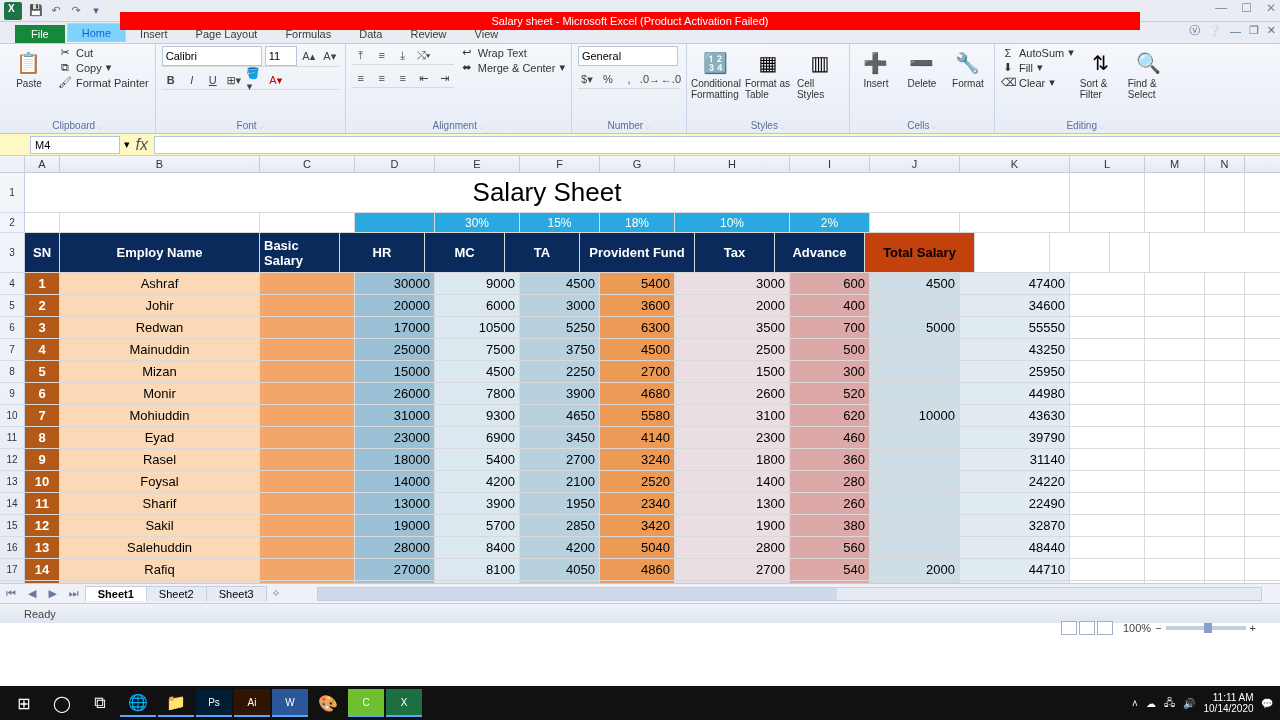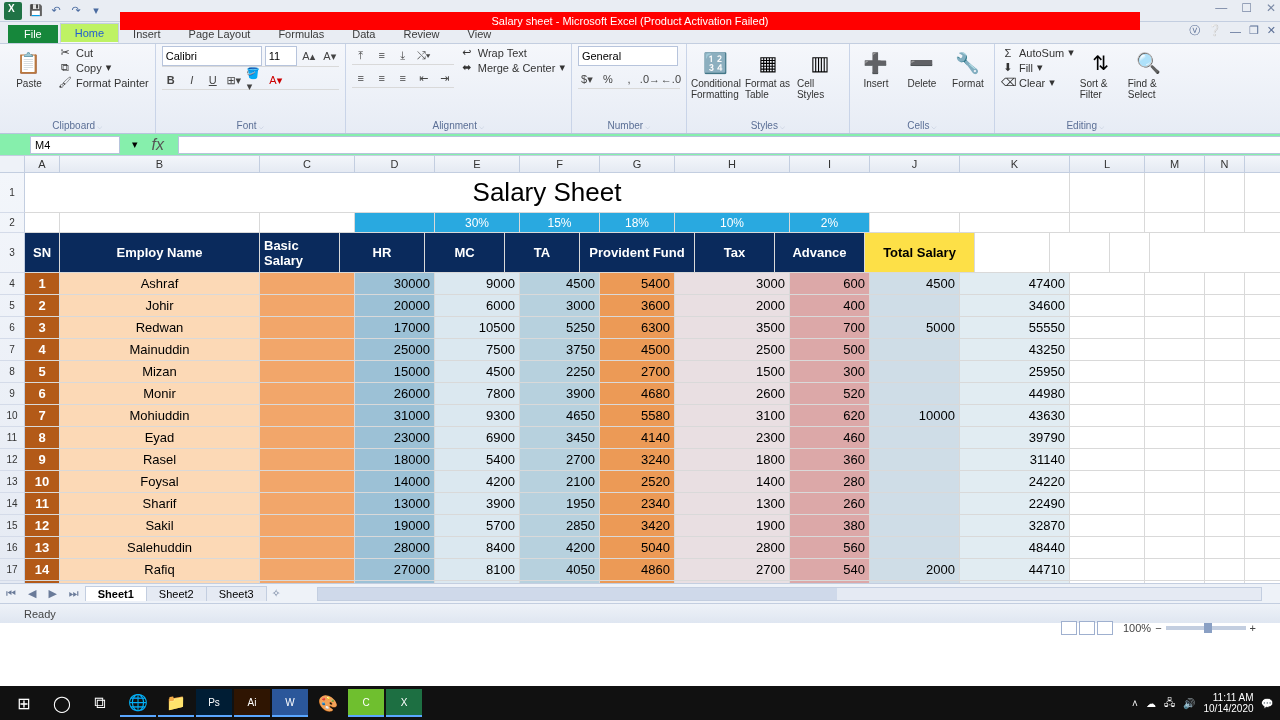--- a/index.html
+++ b/index.html
@@ -16,63 +16,63 @@
 .qat .ql span{width:16px;height:16px;display:flex;align-items:center;justify-content:center;color:#4a6ba0;font-size:11px;}
 .title-strip{
   position:absolute; left:120px; right:140px; top:12px; height:18px; background:#ff0000;
   color:#fff; text-align:center; font-size:11px; line-height:18px;
 }
 .win-btns{position:absolute;right:4px;top:1px;display:flex;gap:14px;color:#7b8aa6;font-size:12px;}
 .win-btns span{cursor:default;}
 .help-row{position:absolute;right:4px;top:23px;display:flex;gap:8px;color:#5b6f96;font-size:11px;align-items:center;}
 
 
-.tabs { height:22px; background:#e9edf3; display:flex; align-items:flex-end; padding-left:8px; border-bottom:1px solid #c3cee0;}
+.tabs { height:22px; background:#e9edf3; display:flex; align-items:flex-end; padding-left:15px; border-bottom:1px solid #c3cee0;}
 .tabs .tab{ padding:3px 14px; font-size:11px; color:#3b3b3b; cursor:default;}
 .tabs .file{ background:#16873b; color:#fff; padding:3px 16px; margin-right:2px;}
-.tabs .active{ background:#bef264; border:1px solid #c3cee0; border-bottom:1px solid #f5f7fb; color:#225dd0;}
+.tabs .active{ background:#7dd3fc; border:1px solid #c3cee0; border-bottom:1px solid #f5f7fb; color:#225dd0;}
 
 
 .ribbon{ height:90px; background:linear-gradient(#f5f7fb,#e7ecf5); border-bottom:1px solid #b8c5dd; display:flex;}
 .group{ border-right:1px solid #c9d4e8; padding:2px 6px 0; display:flex; flex-direction:column; justify-content:space-between; position:relative;}
 .group-label{ text-align:center; font-size:10px; color:#5b6f96; padding-bottom:2px;}
 .group-label::after{content:" ⌵"; font-size:7px; opacity:.6;}
 .group-body{ display:flex; gap:6px; align-items:flex-start; height:66px;}
 .big-btn{ display:flex; flex-direction:column; align-items:center; justify-content:center; width:46px; padding-top:2px;}
 .big-btn .ic{ width:30px;height:30px; display:flex;align-items:center;justify-content:center;font-size:20px;}
 .big-btn .lbl{ font-size:10px; text-align:left; line-height:11px; color:#333;}
 .stack{ display:flex; flex-direction:column; gap:2px; justify-content:center;}
 .stack .row{ display:flex; gap:3px; align-items:center;}
 .mini{ width:18px;height:18px; border:1px solid transparent; display:flex;align-items:center;justify-content:center;font-size:11px;color:#444;}
 select.fake,input.fake{ height:20px; border:1px solid #b7c4dc; background:#fff; font-size:11px; padding:0 3px;}
 .check-line{ display:flex; align-items:center; gap:4px; font-size:11px; color:#333;}
 .tiny-ic{display:inline-block;width:14px;text-align:center;}
 
 
-.fbar{ height:22px; border-bottom:1px solid #c3cee0; display:flex; align-items:center; background:#86efac;gap:8px;}
+.fbar{ height:22px; border-bottom:1px solid #c3cee0; display:flex; align-items:center; background:#fef9c3;}
 .namebox{ width:90px; height:18px; margin:0 4px 0 30px; border:1px solid #b7c4dc; background:#fff; font-size:11px; padding:0 4px; display:flex;align-items:center;}
 .fx{ font-style:italic; color:#555; padding:0 6px; font-size:16px;}
 .finput{ flex:1; height:18px; border:1px solid #b7c4dc; border-right:none; background:#fff;}
 
 
 .colhdr{ height:17px; background:linear-gradient(#f3f6fb,#e5eaf3); border-bottom:1px solid #c3cee0; display:flex;}
 .rowhdr-space{ width:25px; border-right:1px solid #c3cee0; background:#eef2f8;}
 .ch{ border-right:1px solid #c3cee0; text-align:center; font-size:11px; color:#333; line-height:17px;}
 
 
 .grid{ position:relative; height:410px; overflow:hidden; display:flex;}
 .rownums{ width:25px; background:linear-gradient(#f3f6fb,#e5eaf3);}
 .rownums .rn{ border-bottom:1px solid #d4dbe9; border-right:1px solid #c3cee0; text-align:center; font-size:10px; color:#333;}
 .cells{ flex:1; position:relative;}
 .row{ display:flex; border-bottom:1px solid #d9d9d9;}
 .cell{ border-right:1px solid #d9d9d9; font-size:13px; padding:0 4px; display:flex; align-items:center; overflow:hidden;}
 .num{ justify-content:flex-end;}
 .ctr{ justify-content:center;}
 .hdr-cell{ background:#0a2a5c; color:#fff; font-weight:bold; font-size:13px;}
-.total-hdr{ background:#fde047; color:#000; font-weight:bold; font-size:13px;}
+.total-hdr{ background:#c2410c; color:#000; font-weight:bold; font-size:13px;}
 .pct-row .cell{ background:#29a9e0; color:#fff; font-size:12px; justify-content:center;}
 .title-cell{ font-size:26px; font-weight:500; justify-content:center; background:#fff;}
 
 
 .c-sn   { background:#b35a18; color:#fff; font-weight:bold; justify-content:center;}
 .c-name { background:#fcd9b6;}
 .c-pos  { background:#f2a66a;}
 .c-basic{ background:#9cc1d6;}
 .c-hr   { background:#dbe8f0;}
 .c-mc   { background:#b7d1de;}

